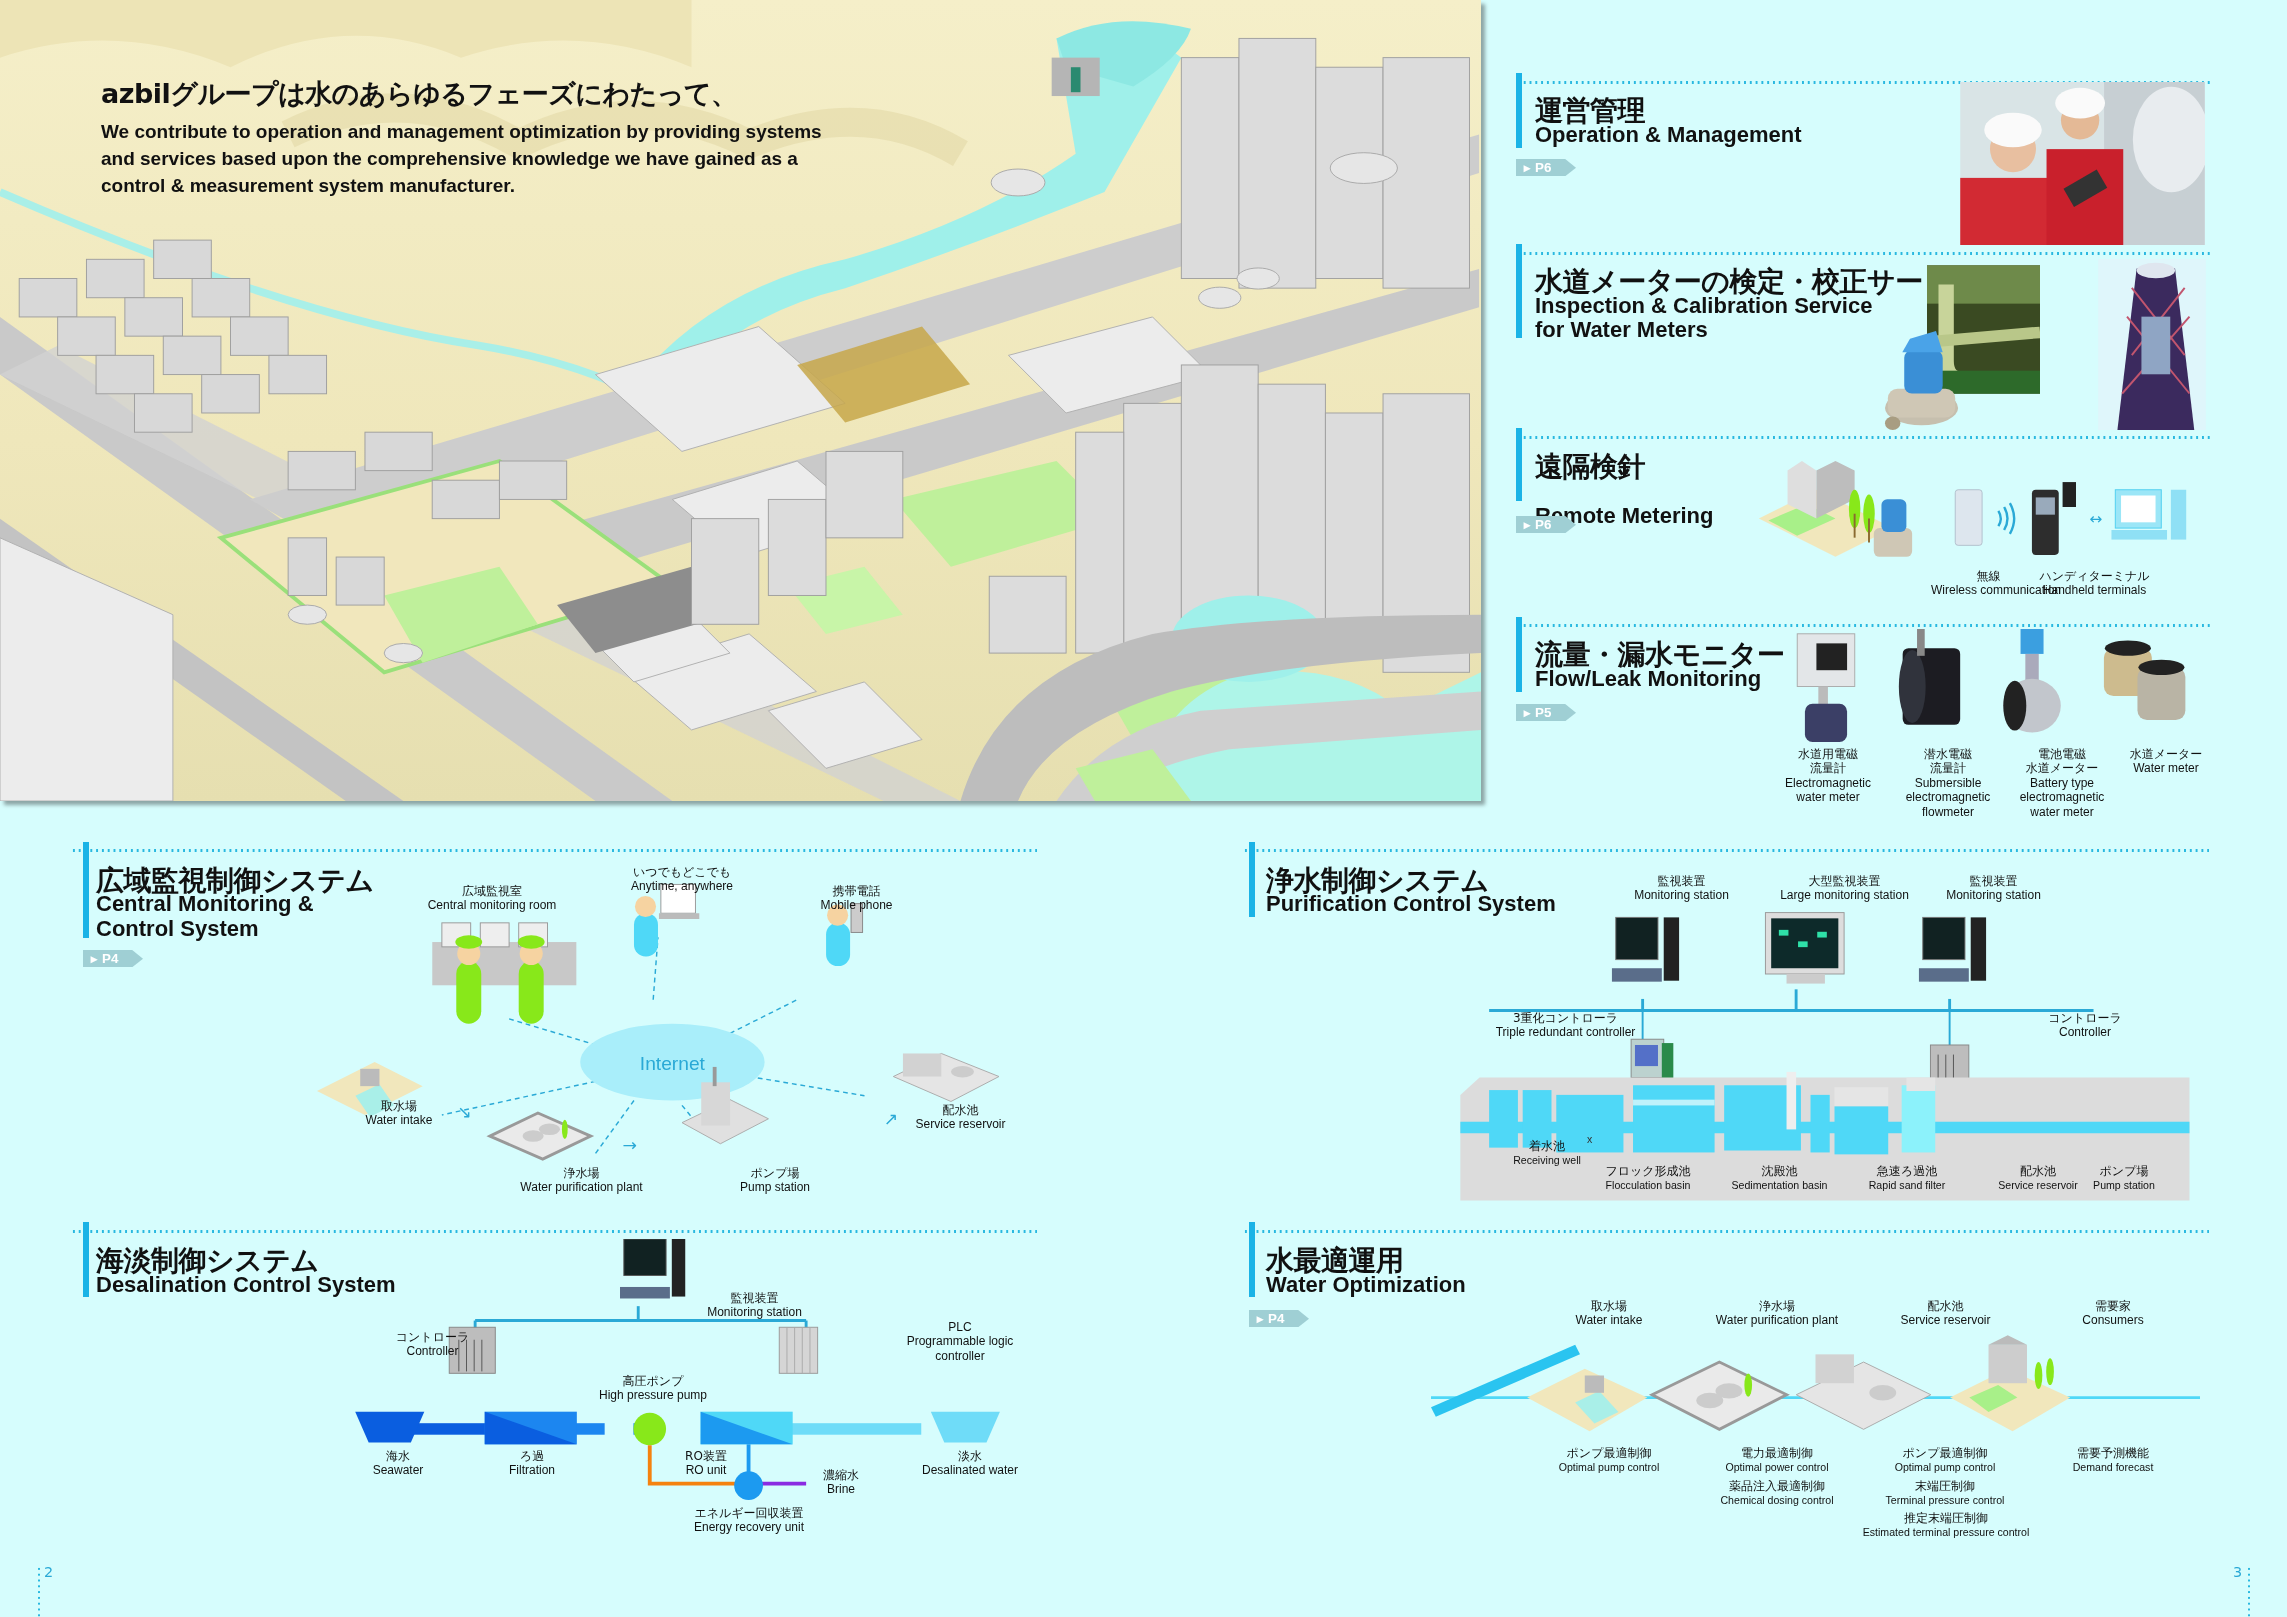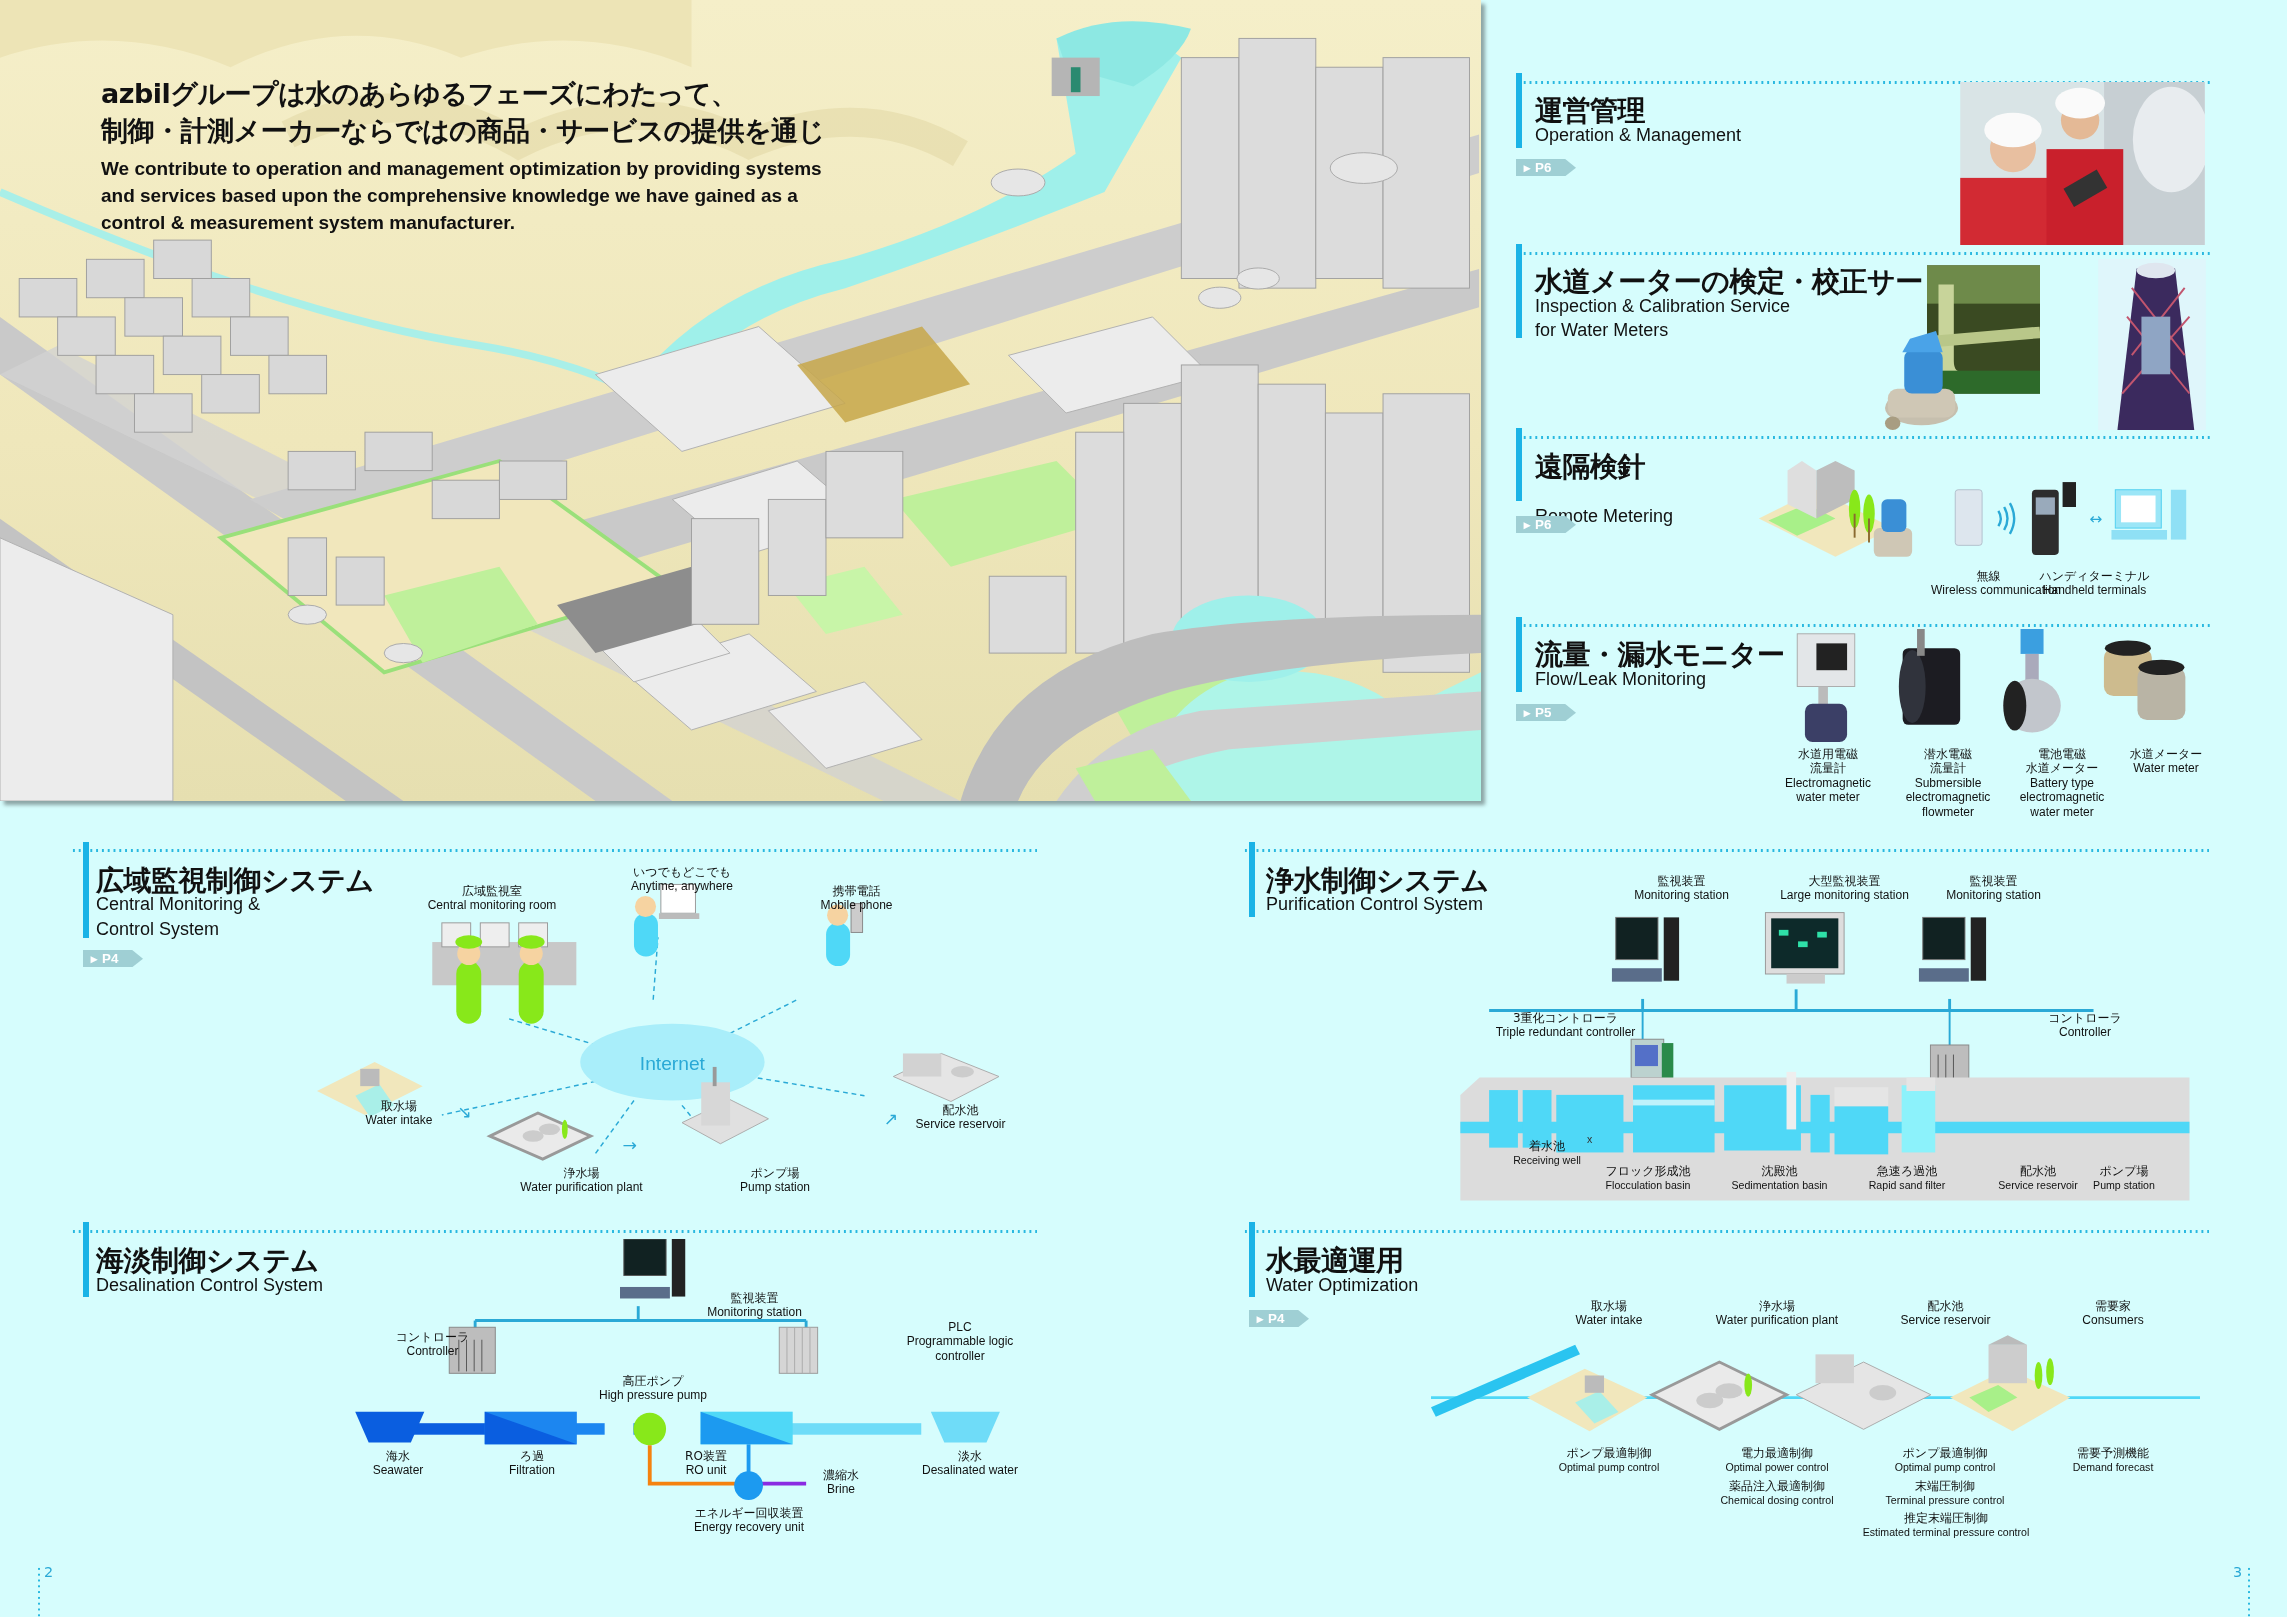--- a/index.html
+++ b/index.html
@@ -36,21 +36,21 @@
     position: absolute; height: 2.9px;
     background-image: radial-gradient(circle, #29b8e0 1.2px, transparent 1.3px);
     background-size: 5.8px 2.9px; background-repeat: repeat-x;
   }
   .vbar { position: absolute; width: 5.8px; background: #1ab3e6; }
   .sec-jp {
     position: absolute; font-weight: bold; font-size: 28px; color: #111;
     font-family: "DejaVu Sans", sans-serif; white-space: nowrap; letter-spacing: -0.5px;
   }
   .sec-en {
-    position: absolute; font-weight: normal; font-size: 18px; line-height: 24px; color: #111;
+    position: absolute; font-weight: bold; font-size: 22px; line-height: 24px; color: #111;
     font-family: "Liberation Sans", sans-serif; white-space: nowrap;
   }
   .pbadge {
     position: absolute; height: 17.3px; width: 60px;
     background: #9fcfd4; color: #fff; font-weight: bold;
     font-family: "Liberation Sans", sans-serif; font-size: 13.4px; line-height: 17.3px;
     padding-left: 7.7px;
     clip-path: polygon(0 0, 82% 0, 100% 50%, 82% 100%, 0 100%);
   }
   .pbadge .tri { font-size: 8.6px; margin-right: 4.8px; vertical-align: 1px; }
@@ -162,21 +162,20 @@
 
     <path d="M1190 834 Q1200 730 1300 700 Q1400 690 1460 740 L1542 700 L1542 834Z" fill="#aef5e8"></path>
     <ellipse cx="1300" cy="665" rx="80" ry="45" fill="#9ff0ea"></ellipse>
     <path d="M1000 834 Q1040 700 1200 660 Q1320 640 1542 640 L1542 680 Q1330 690 1220 720 Q1090 760 1060 834Z" fill="#bdbdbd"></path>
     <path d="M1100 834 Q1150 760 1250 740 L1542 720 L1542 760 L1280 780 Q1180 800 1160 834Z" fill="#cfcfcf"></path>
     <polygon points="1120,800 1200,780 1240,834 1140,834" fill="#bff09b"></polygon>
   </svg>
   <div class="hero-text">
     <div class="hero-jp">
       <div>azbilグループは水のあらゆるフェーズにわたって、</div>
-      <div>制御・計測メーカーならではの商品・サービスの提供を通じ</div>
     </div>
     <div class="hero-en">
       <div>We contribute to operation and management optimization by providing systems</div>
       <div>and services based upon the comprehensive knowledge we have gained as a</div>
       <div>control &amp; measurement system manufacturer.</div>
     </div>
   </div>
 </div>
 
 <div>

